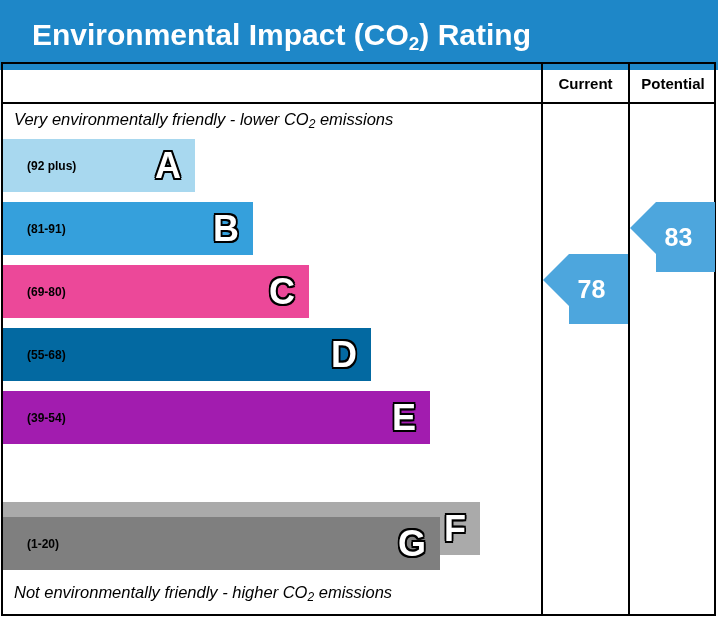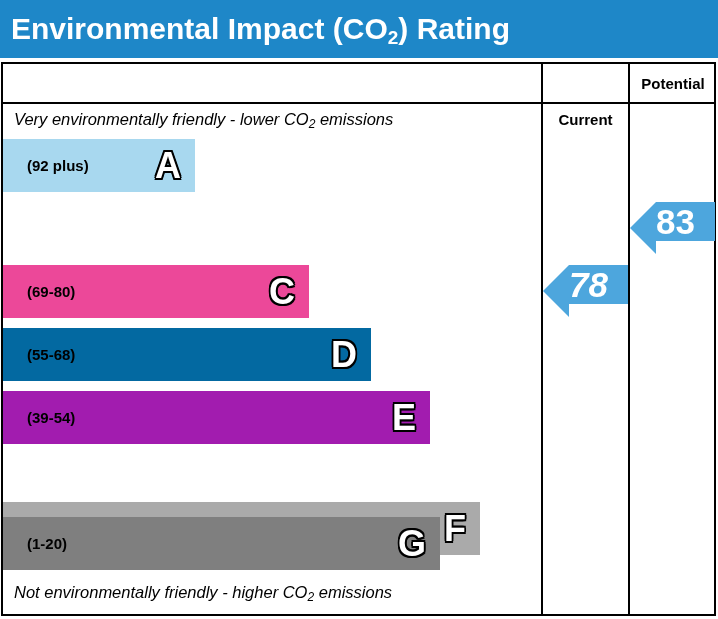--- a/index.html
+++ b/index.html
@@ -19,27 +19,27 @@
     height: 619px;
     box-sizing: border-box;
   }
 
   
   .title-bar {
     position: absolute;
     left: 0;
     top: 0;
     width: 718px;
-    height: 58px;
+    height: 70px;
     background: #1e87c8;
     color: #ffffff;
     display: flex;
     align-items: center;
     box-sizing: border-box;
-    padding-left: 11px;
+    padding-left: 32px;
   }
   .title-bar .title-text {
     font-size: 30px;
     font-weight: bold;
     letter-spacing: 0px;
     white-space: nowrap;
   }
   .title-text sub {
     font-size: 19px;
     vertical-align: baseline;
@@ -84,21 +84,21 @@
     position: absolute;
     top: 64px;
     height: 38px;
     display: flex;
     align-items: center;
     justify-content: center;
     font-size: 15px;
     font-weight: bold;
     color: #000000;
   }
-  .col-head.current   { left: 543px; width: 85px; margin-top: 36px; }
+  .col-head.current   { left: 543px; width: 85px; }
   .col-head.potential { left: 630px; width: 86px; }
 
   
   .caption {
     position: absolute;
     left: 14px;
     font-style: italic;
     font-size: 16.5px;
     color: #000000;
     white-space: nowrap;
@@ -117,46 +117,46 @@
     position: absolute;
     left: 3px;
     height: 53px;
     box-sizing: border-box;
     display: flex;
     align-items: center;
   }
   .band .range {
     position: absolute;
     left: 24px;
-    font-size: 15px;
+    font-size: 12px;
     font-weight: bold;
     color: #000000;
   }
   .band .letter {
     position: absolute;
     font-weight: bold;
     color: #ffffff;
     font-size: 36px;
     line-height: 1;
     text-shadow:
       -1.6px -1.6px 0 #000, 1.6px -1.6px 0 #000,
       -1.6px  1.6px 0 #000, 1.6px  1.6px 0 #000,
        0   -1.8px 0 #000,  0    1.8px 0 #000,
       -1.8px  0   0 #000, 1.8px  0   0 #000;
   }
 
   
   .arrow {
     position: absolute;
-    height: 39px;
-    display: flex;
-    align-items: center;
-    justify-content: flex-start;
+    height: 70px;
+    display: flex;
+    align-items: center;
+    justify-content: center;
     color: #ffffff;
-    font-size: 35px;
+    font-size: 25px;
     font-weight: bold;
     box-sizing: border-box;
     padding-right: 14px;
   }
   .arrow .tip {
     position: absolute;
     left: -26px;
     top: 0;
     width: 0;
     height: 0;
@@ -192,20 +192,24 @@
   <div class="col-head current">Current</div>
   <div class="col-head potential">Potential</div>
 
   <div class="caption top"><span>Very environmentally friendly - lower CO</span><sub>2</sub><span> emissions</span></div>
   <div class="caption bottom"><span>Not environmentally friendly - higher CO</span><sub>2</sub><span> emissions</span></div>
 
   <div class="band" style="top: 139px; width: 192px; background: rgb(168, 216, 239);">
     <span class="range">(92 plus)</span>
     <span class="letter" style="right: 14px;">A</span>
   </div>
+  <div class="band" style="top: 202px; width: 250px; background: rgb(53, 160, 220);">
+    <span class="range">(81-91)</span>
+    <span class="letter" style="right: 14px;">B</span>
+  </div>
   <div class="band" style="top: 265px; width: 306px; background: #ec4899;">
     <span class="range">(69-80)</span>
     <span class="letter" style="right: 14px;">C</span>
   </div>
   <div class="band" style="top: 328px; width: 368px; background: #0369a1;">
     <span class="range">(55-68)</span>
     <span class="letter" style="right: 14px;">D</span>
   </div>
   <div class="band" style="top: 391px; width: 427px; background: #a21caf;">
     <span class="range">(39-54)</span>
@@ -213,21 +217,21 @@
   </div>
   <div class="band" style="top: 454px; width: 477px; background: rgb(170, 170, 170); margin-top: 48px;">
     <span class="range">(21-38)</span>
     <span class="letter" style="right: 14px;">F</span>
   </div>
   <div class="band" style="top: 517px; width: 437px; background: rgb(127, 127, 127); text-align: center;">
     <span class="range">(1-20)</span>
     <span class="letter" style="right: 14px;">G</span>
   </div>
 
-  <div class="arrow" style="left:569px; top:265px; width:59px;font-style:italic;">
+  <div class="arrow" style="left:569px; top:254px; width:59px;">
     <span class="tip" style="border-right-color: rgb(77, 166, 221);"></span>
     <span class="arrow-body" style="background: rgb(77, 166, 221);"></span>
     <span class="val">78</span>
   </div>
 
   <div class="arrow" style="left:656px; top:202px; width:59px;">
     <span class="tip" style="border-right-color: rgb(77, 166, 221);"></span>
     <span class="arrow-body" style="background: rgb(77, 166, 221);"></span>
     <span class="val">83</span>
   </div>

